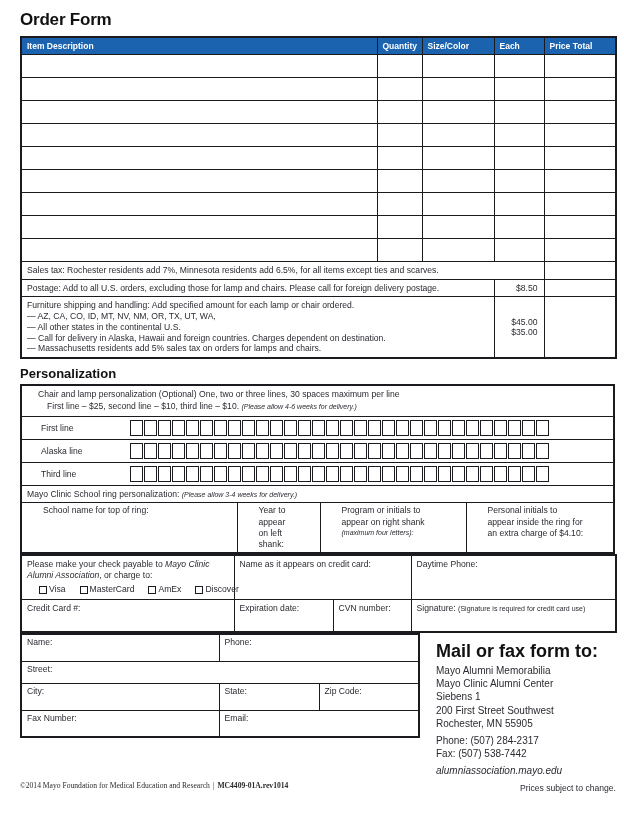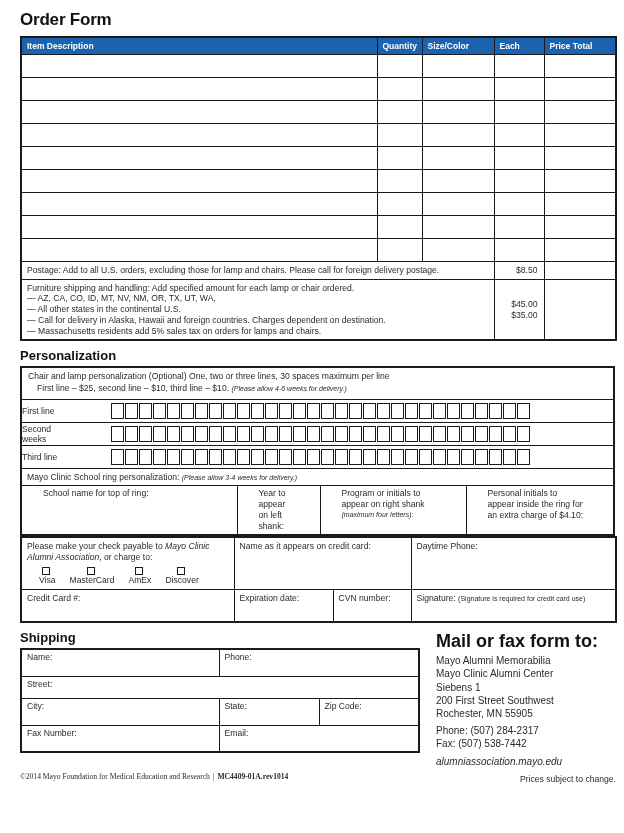--- a/index.html
+++ b/index.html
@@ -27,40 +27,40 @@
   .amount-cell { text-align: right; font-size: 9px; padding-right: 6px !important; }
   .mid { vertical-align: middle !important; }
   .bold-label { font-weight: bold; font-size: 9px; }
   .enclose {
     text-align: right; font-style: italic; font-size: 6.8px;
     font-family: "Liberation Serif", serif; padding-right: 8px !important; height: 19px;
   }
 
   
   .section-box { width: 595px; border: 2px solid var(--ink); background: #fff; }
-  .p-intro { padding: 3px 5px 4px 6px; border-bottom: 1.5px solid var(--ink); font-size: 8.6px; line-height: 1.35; }
+  .p-intro { padding: 3px 5px 4px 16px; border-bottom: 1.5px solid var(--ink); font-size: 8.6px; line-height: 1.35; }
   .p-intro .indent { padding-left: 9px; }
   .it { font-style: italic; }
   .small-it { font-style: italic; font-size: 7px; }
-  .p-line-row { display: flex; align-items: center; border-bottom: 1.5px solid var(--ink); height: 23px; padding-left: 0; gap: 39px; }
+  .p-line-row { display: flex; align-items: center; border-bottom: 1.5px solid var(--ink); height: 23px; padding-left: 19px; gap: 39px; }
   .p-line-label { width: 50px; font-size: 8.6px; flex: 0 0 50px; }
   .char-boxes { display: flex; }
   .char-box { width: 13px; height: 16px; border: 1.5px solid var(--ink); margin-right: 1px; background: #fff; }
   .p-ring-label { padding: 3px 5px; border-bottom: 1.5px solid var(--ink); font-size: 8.6px; }
   table.ring-table { width: 100%; border-collapse: collapse; table-layout: fixed; }
   table.ring-table td { border-right: 1.5px solid var(--ink); font-size: 8.6px; padding: 2px 21px; vertical-align: top; height: 38px; line-height: 1.3; }
   table.ring-table td:last-child { border-right: none; }
 
   
   table.pay-table { width: 595px; border-collapse: collapse; table-layout: fixed; border: 2px solid var(--ink); }
   table.pay-table td { border: 1.5px solid var(--ink); font-size: 8.6px; padding: 3px 5px; vertical-align: top; line-height: 1.3; }
   tr.pay-row1 { height: 37px; }
   tr.pay-row2 { height: 33px; }
   .cards { display: flex; gap: 14px; padding-left: 12px; margin-top: 3px; }
-  .card-opt { display: inline-flex; align-items: center; flex-direction: column; }
+  .card-opt { display: inline-flex; align-items: center; }
   .cb { display: inline-block; width: 8px; height: 8px; border: 1.3px solid var(--ink); margin-right: 2px; background: #fff; }
   .sig-note { font-size: 7px; }
 
   
   .bottom { display: flex; }
   .ship-col { width: 398px; flex: 0 0 398px; }
   table.ship-table { width: 398px; border-collapse: collapse; table-layout: fixed; border: 2px solid var(--ink); }
   table.ship-table td { border: 1.5px solid var(--ink); font-size: 8.6px; padding: 2px 5px; vertical-align: top; }
   tr.ship-row { height: 27px; }
   tr.ship-row-sm { height: 22px; }
@@ -162,20 +162,24 @@
           <tr class="item-row">
           <td></td>
           <td></td>
           <td></td>
           <td></td>
           <td></td>
         </tr>
         </tbody>
       <tbody>
         <tr class="fee-row">
+          <td colspan="4">Sales tax:  Rochester residents add 7%, Minnesota residents add 6.5%, for all items except ties and scarves.</td>
+          <td></td>
+        </tr>
+        <tr class="fee-row">
           <td colspan="3">Postage:  Add to all U.S. orders, excluding those for lamp and chairs. Please call for foreign delivery postage.</td>
           <td class="amount-cell">$8.50</td>
           <td></td>
         </tr>
         <tr class="fee-row">
           <td colspan="3" class="pre">Furniture shipping and handling:  Add specified amount for each lamp or chair ordered.
 — AZ, CA, CO, ID, MT, NV, NM, OR, TX, UT, WA,
 — All other states in the continental U.S.
 — Call for delivery in Alaska, Hawaii and foreign countries. Charges dependent on destination.
 — Massachusetts residents add 5% sales tax on orders for lamps and chairs.</td>
@@ -225,21 +229,21 @@
             <span class="char-box"></span>
             <span class="char-box"></span>
             <span class="char-box"></span>
             <span class="char-box"></span>
             <span class="char-box"></span>
             <span class="char-box"></span>
             <span class="char-box"></span>
           </div>
       </div>
       <div class="p-line-row">
-        <span class="p-line-label">Second weeks</span>
+        <span class="p-line-label">Alaska line</span>
         <div class="char-boxes">
             <span class="char-box"></span>
             <span class="char-box"></span>
             <span class="char-box"></span>
             <span class="char-box"></span>
             <span class="char-box"></span>
             <span class="char-box"></span>
             <span class="char-box"></span>
             <span class="char-box"></span>
             <span class="char-box"></span>
@@ -371,21 +375,20 @@
         <td><span>Credit Card #:</span></td>
         <td><span>Expiration date:</span></td>
         <td><span>CVN number:</span></td>
         <td><span>Signature: </span><span class="sig-note">(Signature is required for credit card use)</span></td>
       </tr>
     </tbody>
       </table>
 
     <div class="bottom">
       <div class="ship-col">
-        <h2 class="section-head">Shipping</h2>
         <table class="ship-table">
           <colgroup>
             <col style="width:198px">
               <col style="width:100px">
               <col style="width:100px">
           </colgroup>
           <tbody>
               <tr class="ship-row">
             <td><span>Name:</span></td>
             <td colspan="2"><span>Phone:</span></td>

